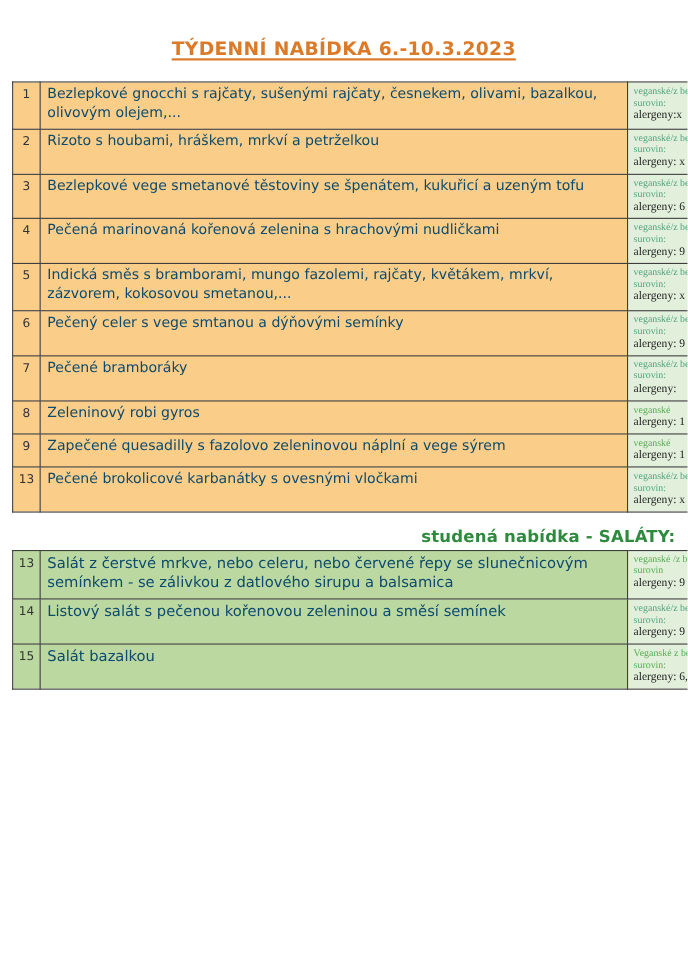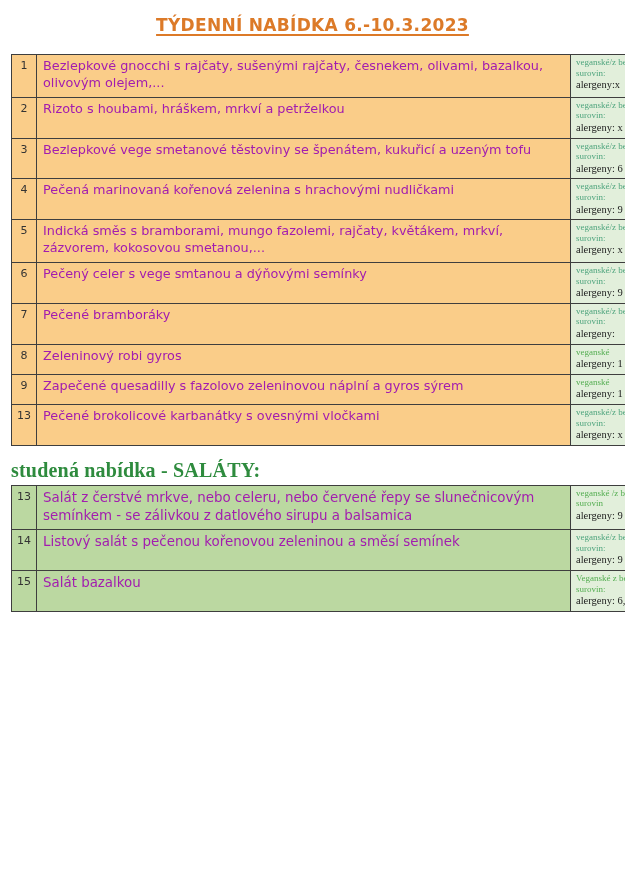--- a/index.html
+++ b/index.html
@@ -12,21 +12,21 @@
     --label-green:#55AE52;
     --border:#3E3E3E;
   }
   *{box-sizing:border-box;}
   html,body{margin:0;padding:0;}
   body{
     width:625px;height:884px;background:#ffffff;
     font-family:"DejaVu Sans",sans-serif;
     overflow:hidden;
   }
-  .page{padding:13px 11px 0 11px;}
+  .page{padding:13px 11px 0 11px;margin-top:20px;}
   .title{
     margin:2px 0 19px 0;
     text-align:center;
     font-size:17px;font-weight:bold;
     color:var(--title-orange);
     text-decoration:underline;
     text-decoration-thickness:2px;
     text-underline-offset:3px;
     letter-spacing:.3px;
   }
@@ -43,45 +43,44 @@
   td.num{
     width:25px;
     text-align:center;
     padding:4px 1px 2px 1px;
     font-size:11px;color:#333333;
   }
   td.desc{
     width:534px;
     padding:3px 6px 5px 6px;
     font-size:12.8px;line-height:1.32;
-    color:#a21caf;
+    color:#0c4a6e;
   }
   table.salads td.desc{font-size:13.4px;}
   td.info{
     width:116px;
     padding:2px 5px 3px 5px;
     background:var(--info-bg);
     font-family:"Liberation Serif",serif;
   }
   table.main td.num, table.main td.desc{background:var(--main-bg);}
   table.salads td.num, table.salads td.desc{background:var(--salad-bg);}
   .diet-label{font-size:9px;line-height:1.18;}
   .label-teal{color:var(--label-teal);}
   .label-green{color:var(--label-green);}
   .allergens{
     font-size:10.5px;line-height:1.2;margin-top:1px;
     color:#1C1C1C;
   }
   .salads-title{
     margin:13px 0 3px 0;
-    text-align:left;
-    font-size:20px;font-weight:bold;
+    text-align:right;
+    font-size:15px;font-weight:bold;
     color:var(--heading-green);
     letter-spacing:.2px;
-    font-family:Liberation Serif, serif;
   }
 </style>
 </head>
 <body>
 
 <div class="page">
 
   <h1 class="title">TÝDENNÍ NABÍDKA 6.-10.3.2023</h1>
 
   <table class="menu-table main">
@@ -145,21 +144,21 @@
         <tr>
     <td class="num">8</td>
     <td class="desc">Zeleninový robi gyros</td>
     <td class="info">
       <div class="diet-label label-green">veganské</div>
       <div class="allergens">alergeny: 1</div>
     </td>
   </tr>
         <tr>
     <td class="num">9</td>
-    <td class="desc">Zapečené quesadilly s fazolovo zeleninovou náplní a gyros sýrem</td>
+    <td class="desc">Zapečené quesadilly s fazolovo zeleninovou náplní a vege sýrem</td>
     <td class="info">
       <div class="diet-label label-green">veganské</div>
       <div class="allergens">alergeny: 1</div>
     </td>
   </tr>
         <tr>
     <td class="num">13</td>
     <td class="desc">Pečené brokolicové karbanátky s ovesnými vločkami</td>
     <td class="info">
       <div class="diet-label label-teal">veganské/z bezlepkových surovin:</div>

